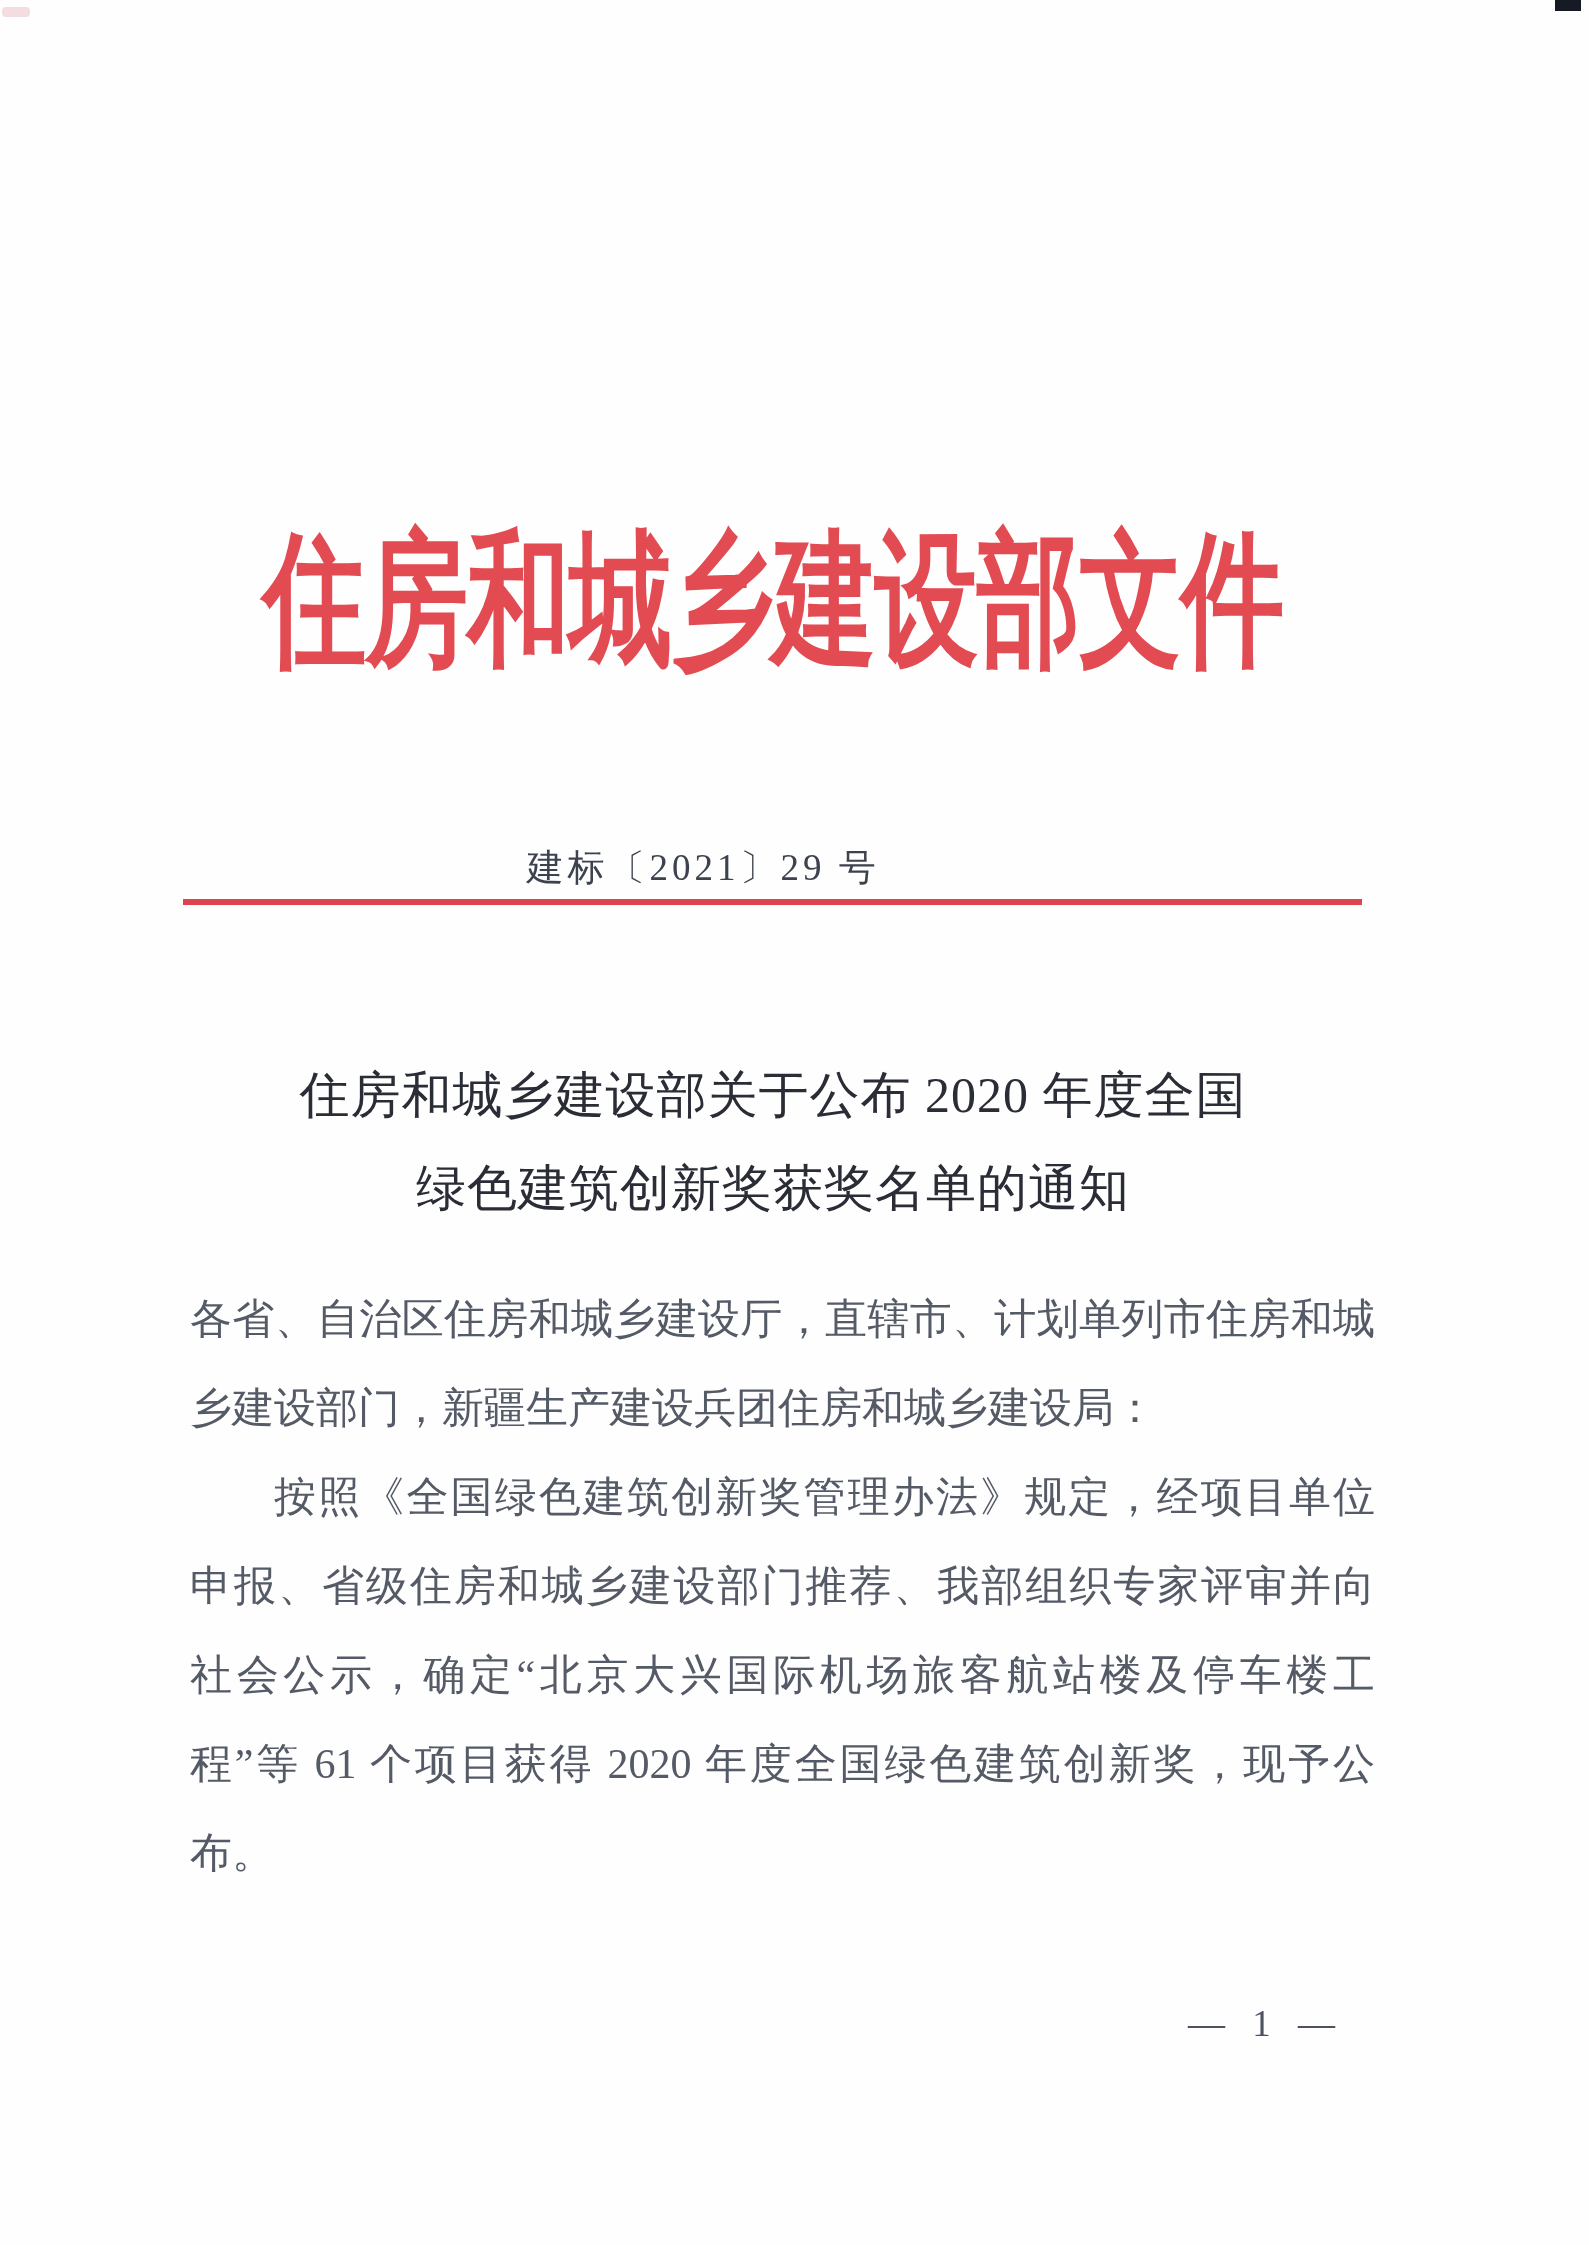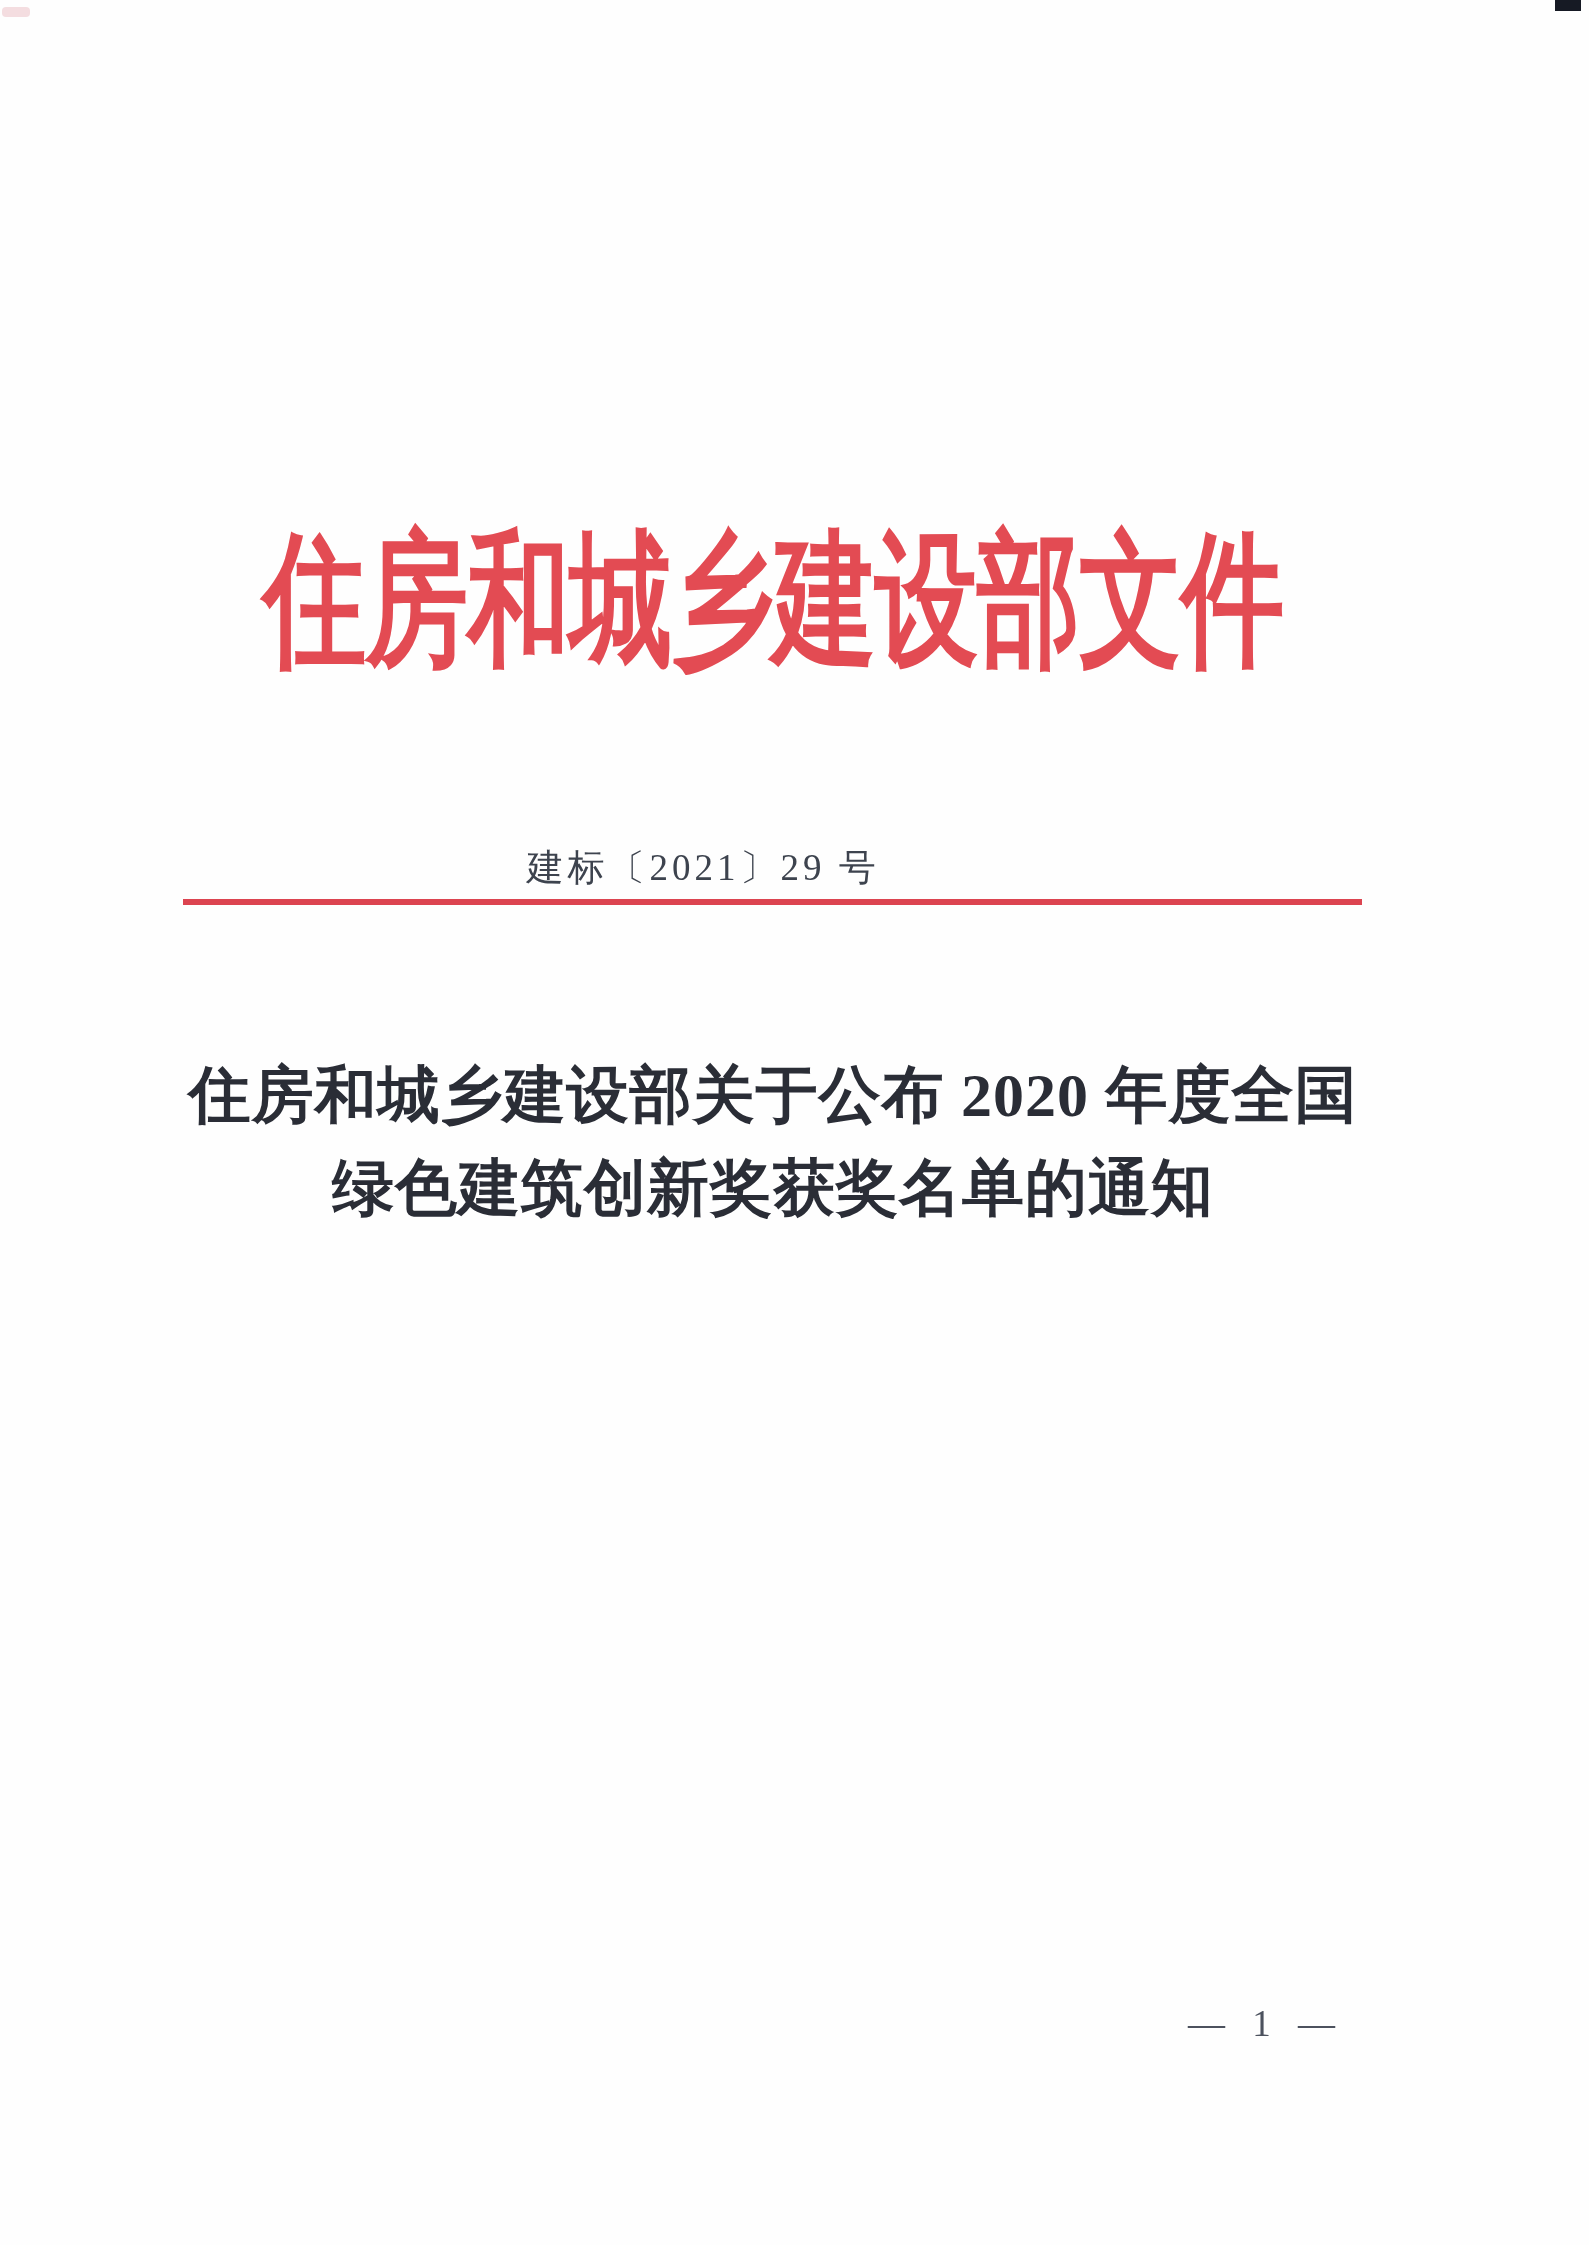--- a/index.html
+++ b/index.html
@@ -73,22 +73,22 @@
     width: 1179px; height: 6px;
     background: var(--rule-red);
   }
 
   
   .notice-title {
     position: absolute;
     top: 1049px; left: 183px;
     width: 1180px;
     text-align: center;
-    font-size: 62px;
-    font-weight: bold;
+    font-size: 50px;
+    font-weight: normal;
     letter-spacing: 1px;
     color: var(--title-ink);
   }
   .notice-title .title-line {
     height: 93px;
     line-height: 93px;
     white-space: nowrap;
   }
 
   
@@ -134,16 +134,25 @@
 
   <div class="doc-number">建标〔2021〕29 号</div>
 
   <div class="red-rule"></div>
 
   <div class="notice-title">
     <div class="title-line">住房和城乡建设部关于公布 2020 年度全国</div>
     <div class="title-line">绿色建筑创新奖获奖名单的通知</div>
   </div>
 
+  <div class="notice-body">
+    <div class="body-line justify">各省、自治区住房和城乡建设厅，直辖市、计划单列市住房和城</div>
+    <div class="body-line">乡建设部门，新疆生产建设兵团住房和城乡建设局：</div>
+    <div class="body-line justify indent">按照《全国绿色建筑创新奖管理办法》规定，经项目单位</div>
+    <div class="body-line justify">申报、省级住房和城乡建设部门推荐、我部组织专家评审并向</div>
+    <div class="body-line justify">社会公示，确定“北京大兴国际机场旅客航站楼及停车楼工</div>
+    <div class="body-line justify">程”等 61 个项目获得 2020 年度全国绿色建筑创新奖，现予公</div>
+    <div class="body-line">布。</div>
+  </div>
 
   <div class="page-number">— 1 —</div>
 
 </div>
 
 </body></html>

